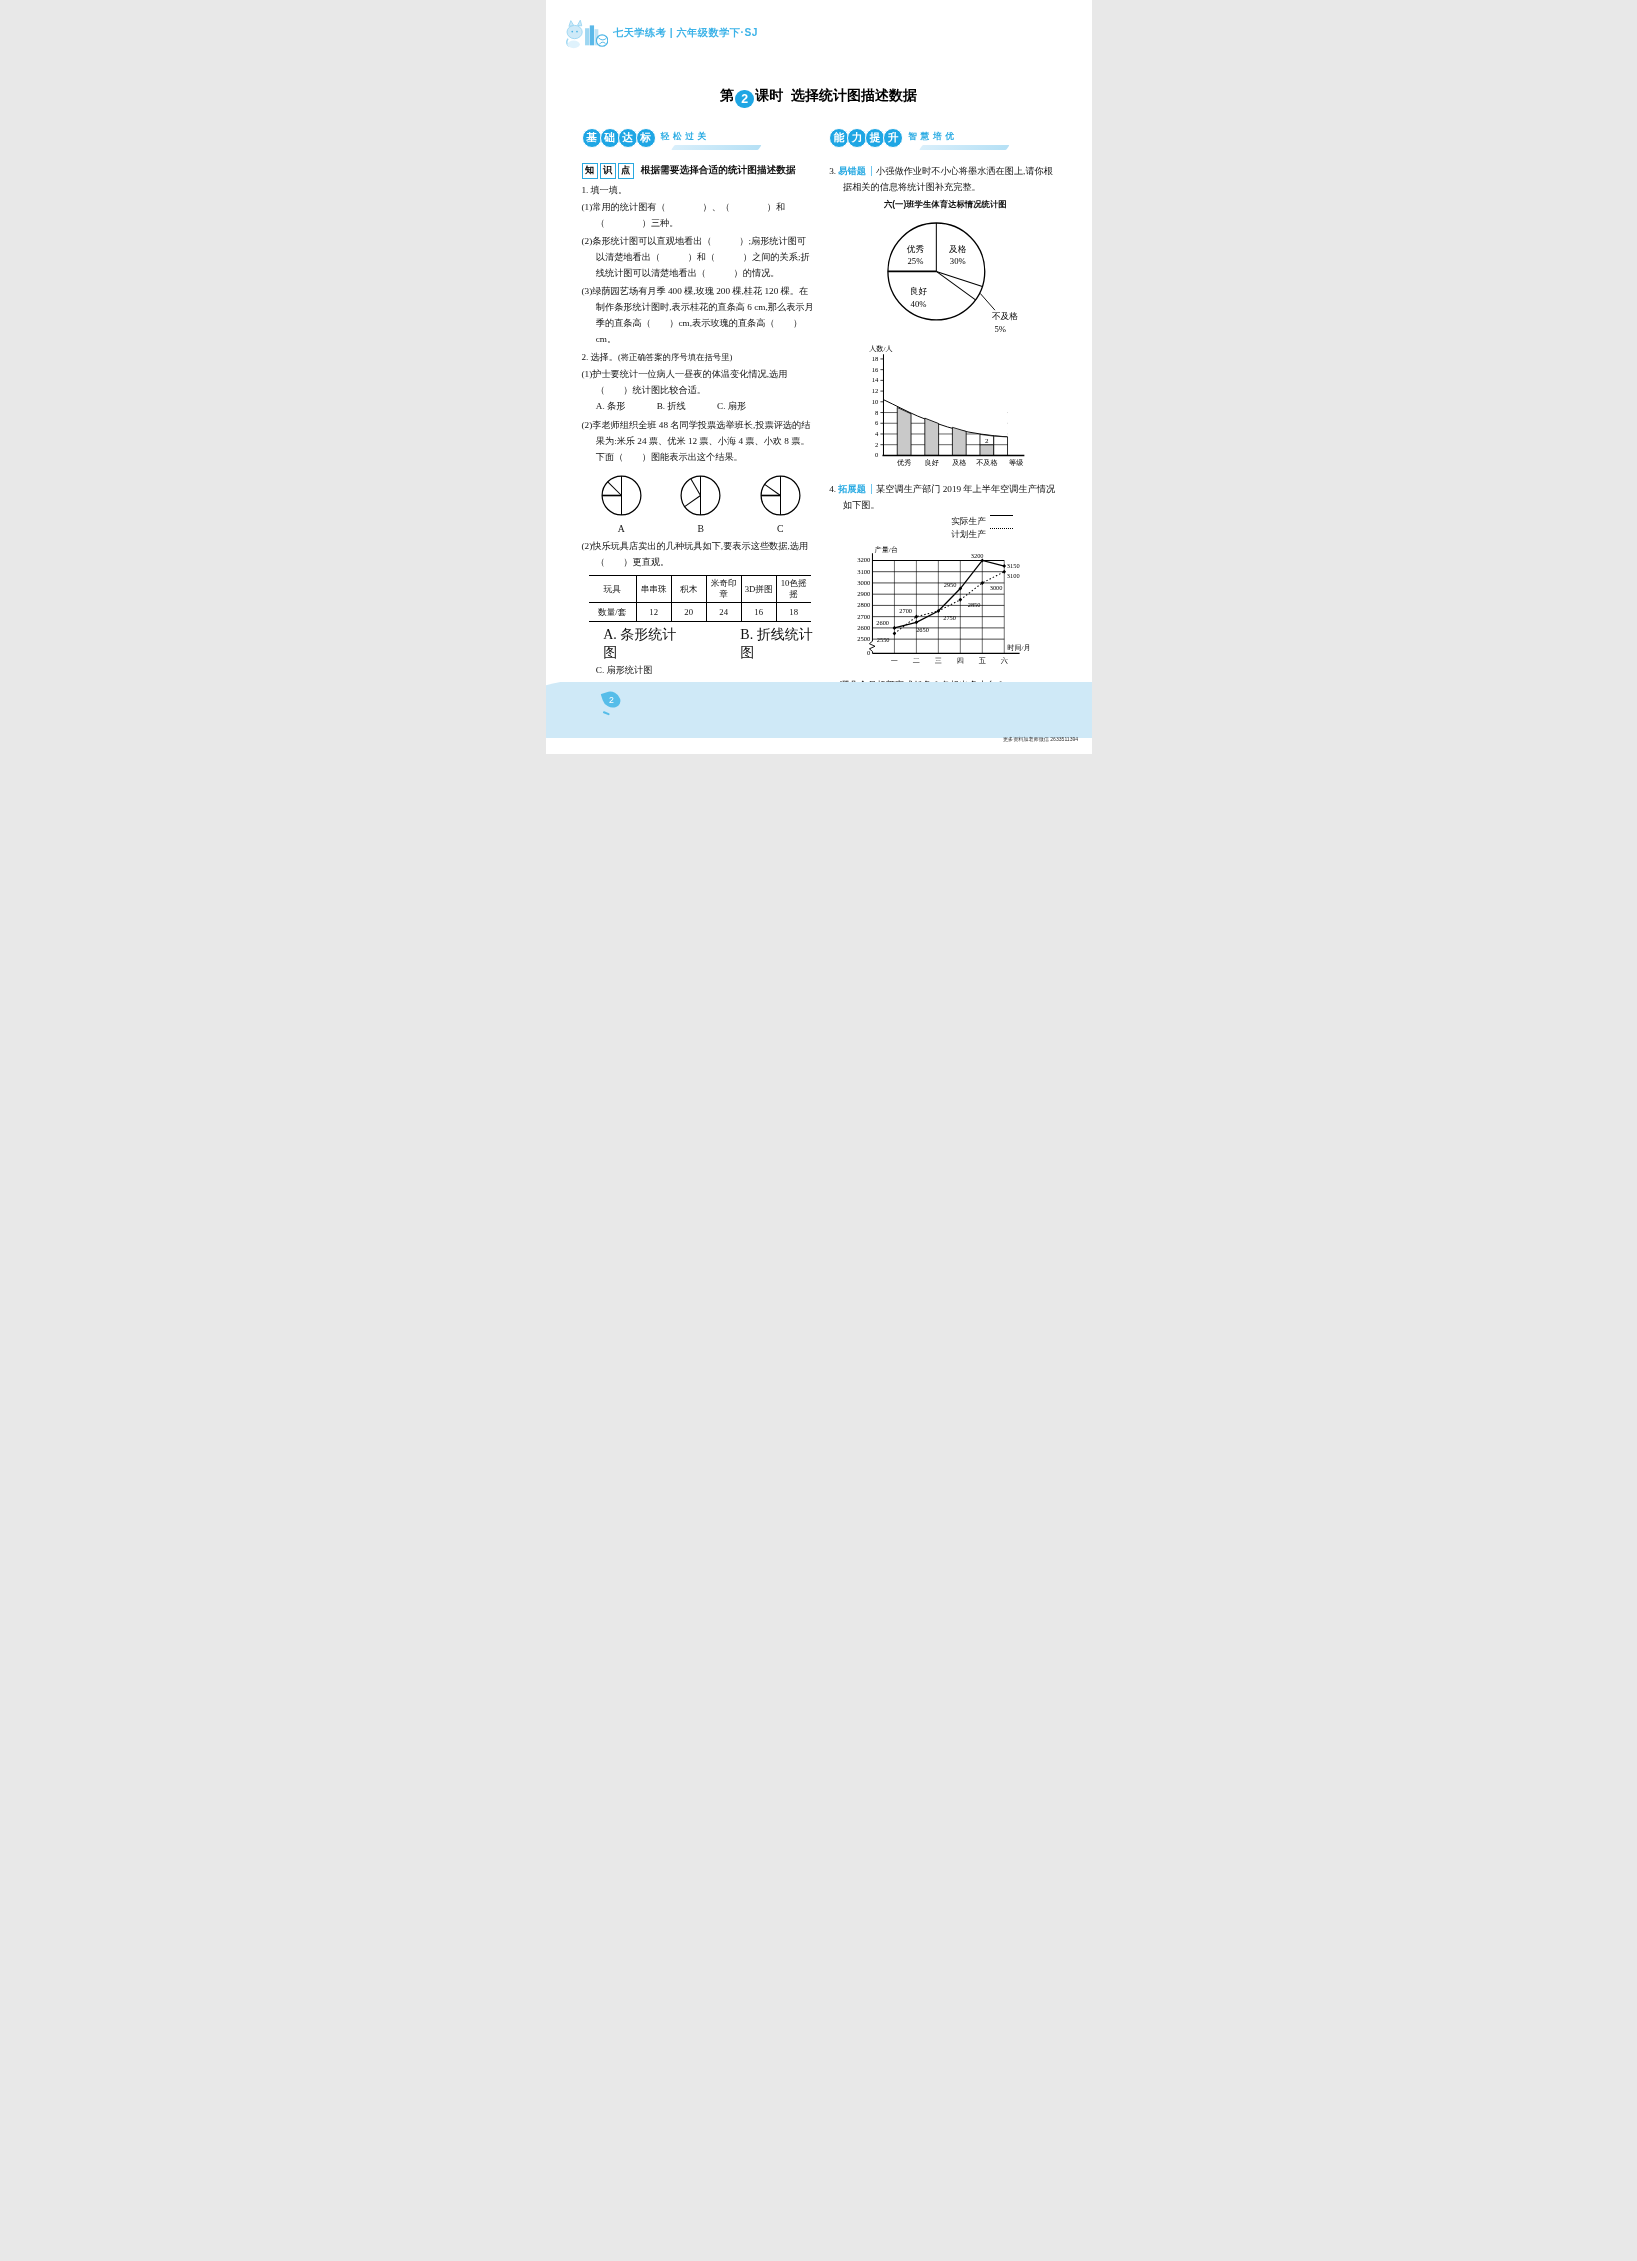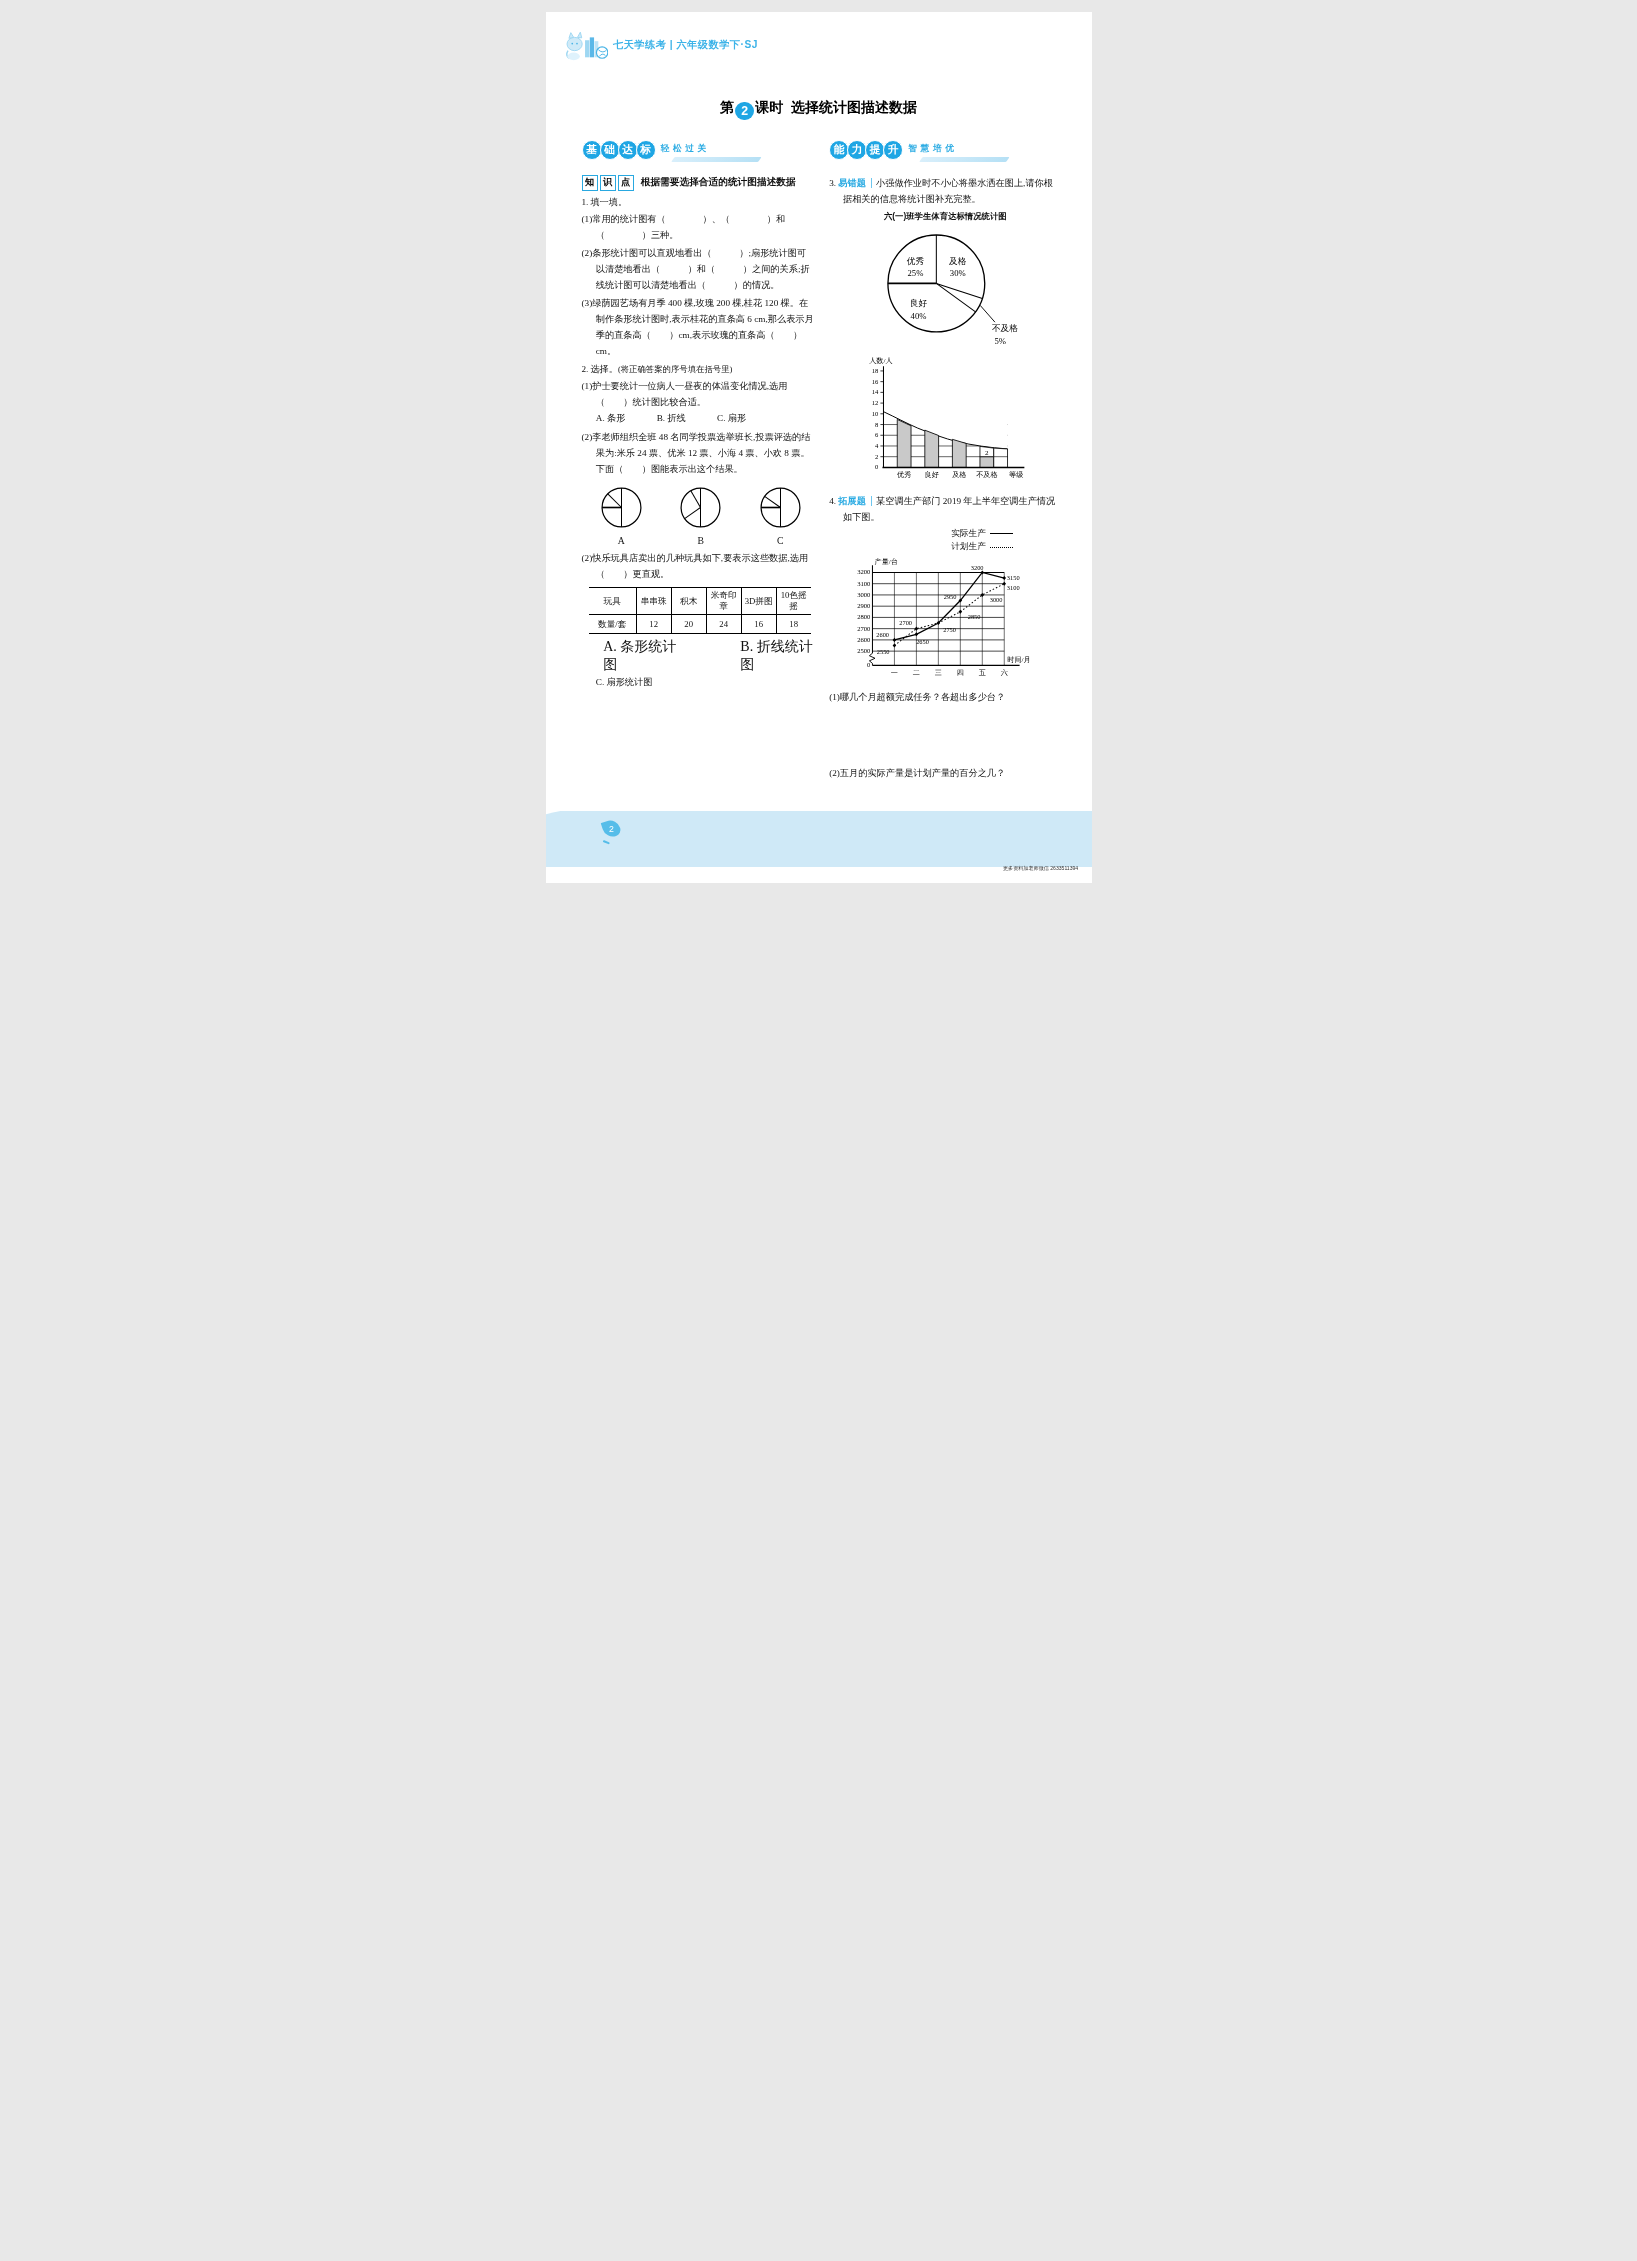--- a/index.html
+++ b/index.html
@@ -1,16 +1,16 @@
 <!DOCTYPE html>
 <html style="font-size:8.2px"><head>
 <meta charset="utf-8">
 <style>
   html,body{margin:0;padding:0;background:#e8e8e8;}
-  .page{position:relative;width:546px;height:871px;margin:12px auto;background:#ffffff;overflow:hidden;
+  .page{position:relative;width:546px;height:754px;margin:0 auto;background:#ffffff;overflow:hidden;
         font-family:"Liberation Serif","DejaVu Serif",serif;color:#111;}
   
   .hdr{position:absolute;top:14.3px;left:18.4px;display:flex;align-items:center;gap:5.1px;}
   .brand{color:#3db3e8;font-family:"Liberation Sans",sans-serif;font-weight:bold;font-size:10.2px;letter-spacing:0.5px;}
   .title-row{position:absolute;top:87px;left:0;width:100%;text-align:center;
              font-family:"Liberation Sans",sans-serif;font-weight:bold;font-size:14px;color:#000;}
   .num-circle{display:inline-block;width:18.4px;height:18.4px;line-height:18.4px;border-radius:50%;
               background:#1fa6e4;color:#fff;text-align:center;margin:0 1.5px;vertical-align:-2.6px;font-size:12.3px;}
   
   .columns{position:absolute;top:128px;left:36px;width:480px;display:flex;gap:15.3px;}
@@ -56,21 +56,21 @@
   .toy-table td:last-child{border-right:none;}
   .toy-table td.h{width:31px;}
   .toy-table tr:first-child td{border-top:1.5px solid #000;}
   .toy-table tr:last-child td{border-bottom:1.5px solid #000;padding:3.6px 1.5px;}
   
   .fig{text-align:center;margin:3.1px 0 1px 0;}
   .fig-title{font-family:"Liberation Sans",sans-serif;font-weight:bold;font-size:8.4px;margin:4.1px 0 1px 0;}
   svg text{font-family:"Liberation Serif","DejaVu Serif",serif;}
   
   .legend{display:flex;flex-direction:column;align-items:flex-start;margin:2px 0 0 122px;font-size:8.7px;line-height:1.55;}
-  .legend .row{display:flex;align-items:center;}
+  .legend .row{display:flex;}
   .ln{display:inline-block;width:23.5px;margin-left:4.1px;}
   .ln-solid{border-top:1.8px solid #000;}
   .ln-dot{border-top:1.8px dotted #000;}
   
   .gap-lg{margin-bottom:60px;}
   
   .band{position:absolute;left:0;right:0;bottom:16.4px;height:56px;overflow:hidden;}
   .band-fill{position:absolute;left:-41px;right:-41px;bottom:0;height:77px;background:#cfe9f7;
              border-radius:55% 45% 0 0 / 46px 31px 0 0;}
   .leaf{position:absolute;left:57px;top:9.2px;width:17.4px;height:17.4px;background:#56bde9;

